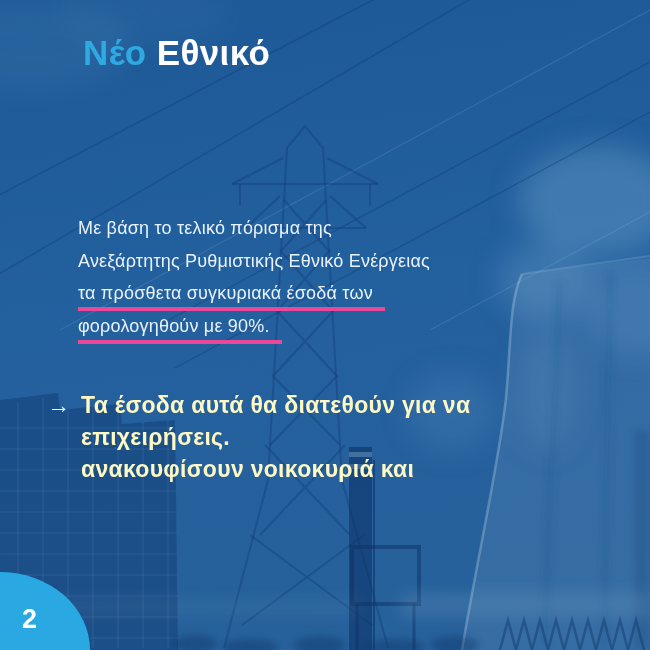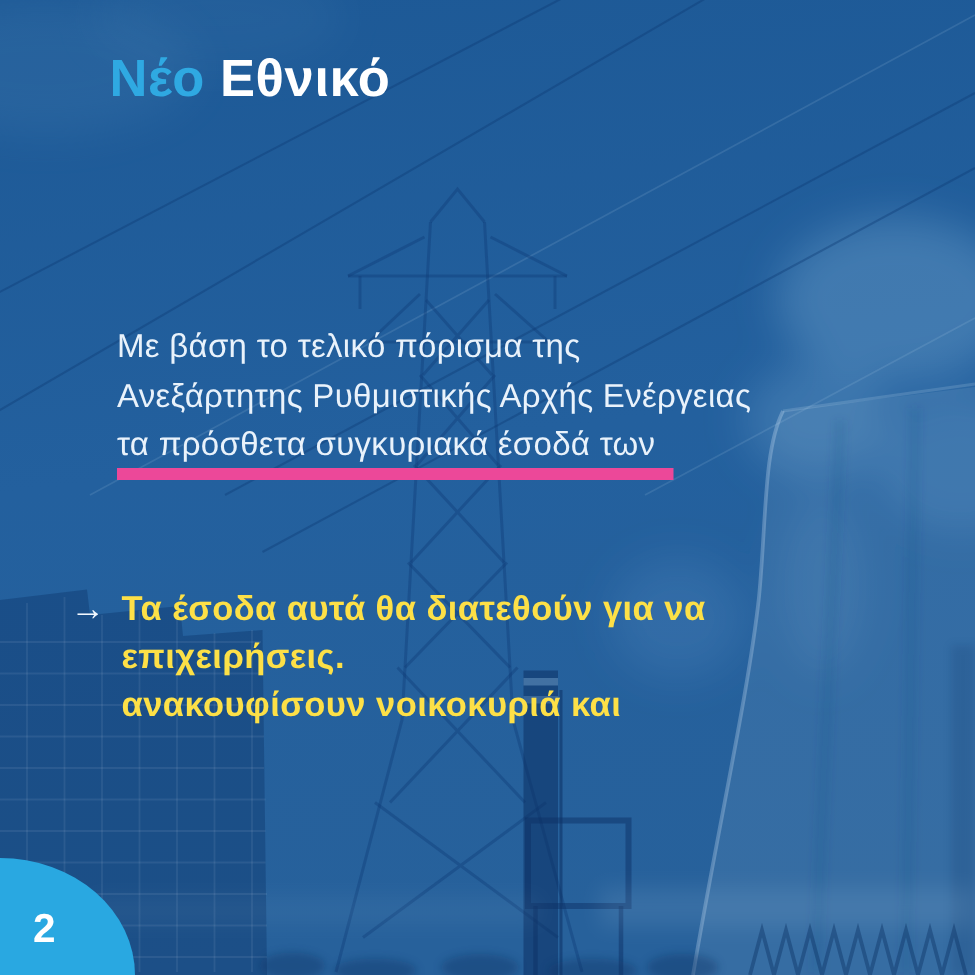--- a/index.html
+++ b/index.html
@@ -7,51 +7,51 @@
     position: relative;
     width: 650px; height: 650px;
     overflow: hidden;
     font-family: "Liberation Sans", sans-serif;
     background: #215f9d;
   }
   .bg-svg { position: absolute; inset: 0; display: block; }
 
   
   .title {
-    position: absolute; left: 73px; top: 30px;
+    position: absolute; left: 83px; top: 30px;
     font-size: 35px; font-weight: 700; line-height: 46px;
     color: #ffffff; letter-spacing: 0.4px;
   }
   .title .accent { color: #2fa9e2; margin-right: 10px; }
 
   
   .paragraph {
     position: absolute; left: 78px; top: 218px; width: 500px;
-    font-size: 22px; font-weight: 400; color: #e9f2fb;
+    font-size: 18px; font-weight: 400; color: #e9f2fb;
     letter-spacing: 0.2px;
   }
   .p-line { height: 32.5px; white-space: nowrap; }
   .p-line .u {
     display: inline-block;
-    border-bottom: 8px solid #ec4899;
+    border-bottom: 4px solid #ec4899;
     padding: 0 12px 3px 0;
   }
 
   
   .key-point {
     position: absolute; left: 47px; top: 389px;
     display: flex; align-items: flex-start;
   }
   .arrow-glyph {
     font-size: 23px; line-height: 32px; color: #f2f8ff;
     font-weight: 400; margin-right: 11px;
   }
   .kp-lines {
     font-size: 23px; font-weight: 700; line-height: 32px;
-    color: #fde047; letter-spacing: 0.3px; white-space: nowrap;
+    color: #fef9c3; letter-spacing: 0.3px; white-space: nowrap;
   }
 
   
   .page-badge {
     position: absolute; left: 0; bottom: 0;
     width: 90px; height: 78px;
     background: #29a8e1;
     border-top-right-radius: 100% 100%;
   }
   .page-badge .num {
@@ -163,22 +163,23 @@
       <ellipse cx="455" cy="645" rx="24" ry="9"></ellipse>
     </g>
   </svg>
 
   <header class="title">
     <div class="t-line"><span class="accent">Νέο</span><span>Εθνικό</span></div>
   </header>
 
   <section class="paragraph">
     <div class="p-line">Με βάση το τελικό πόρισμα της</div>
-    <div class="p-line">Ανεξάρτητης Ρυθμιστικής Αρχής Ενέργειας</div>
+    <div class="p-line">Ανεξάρτητης Ρυθμιστικής Εθνικό Ενέργειας</div>
     <div class="p-line"><span class="u">τα πρόσθετα συγκυριακά έσοδά των</span></div>
+    <div class="p-line"><span class="u">φορολογηθούν με 90%.</span></div>
   </section>
 
   <section class="key-point">
     <span class="arrow-glyph">→</span>
     <div class="kp-lines">
       <div>Τα έσοδα αυτά θα διατεθούν για να</div>
       <div>επιχειρήσεις.</div>
       <div>ανακουφίσουν νοικοκυριά και</div>
     </div>
   </section>

